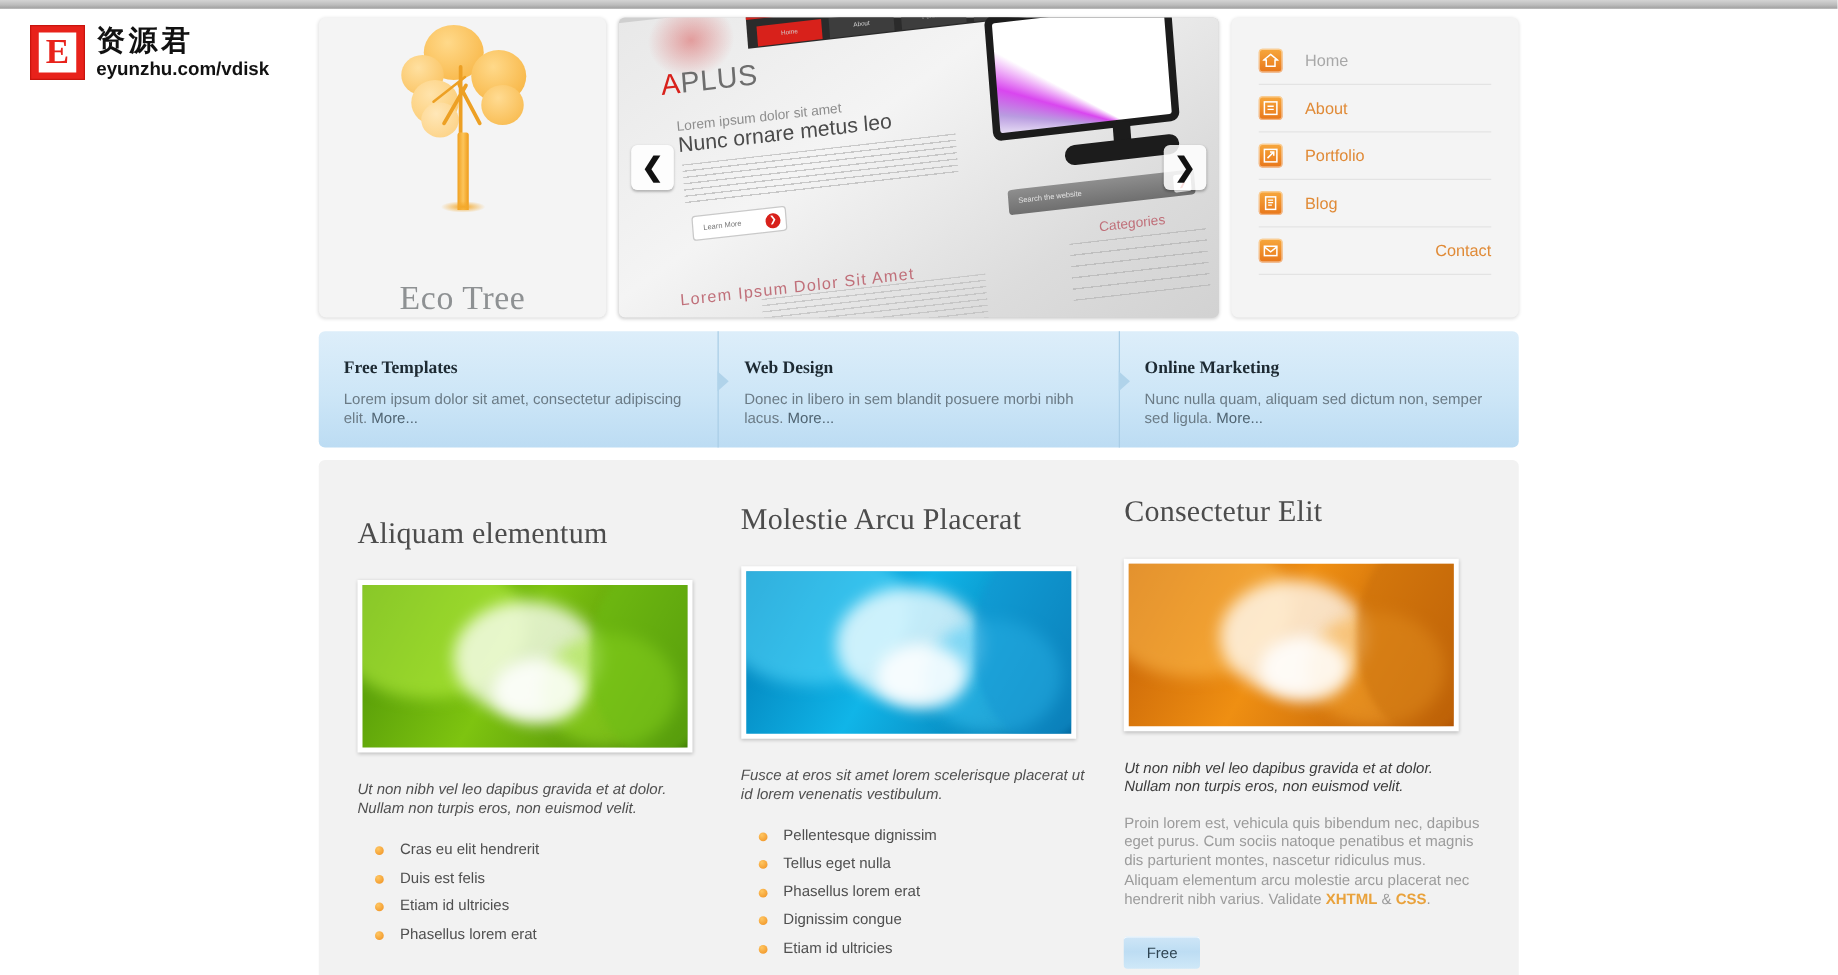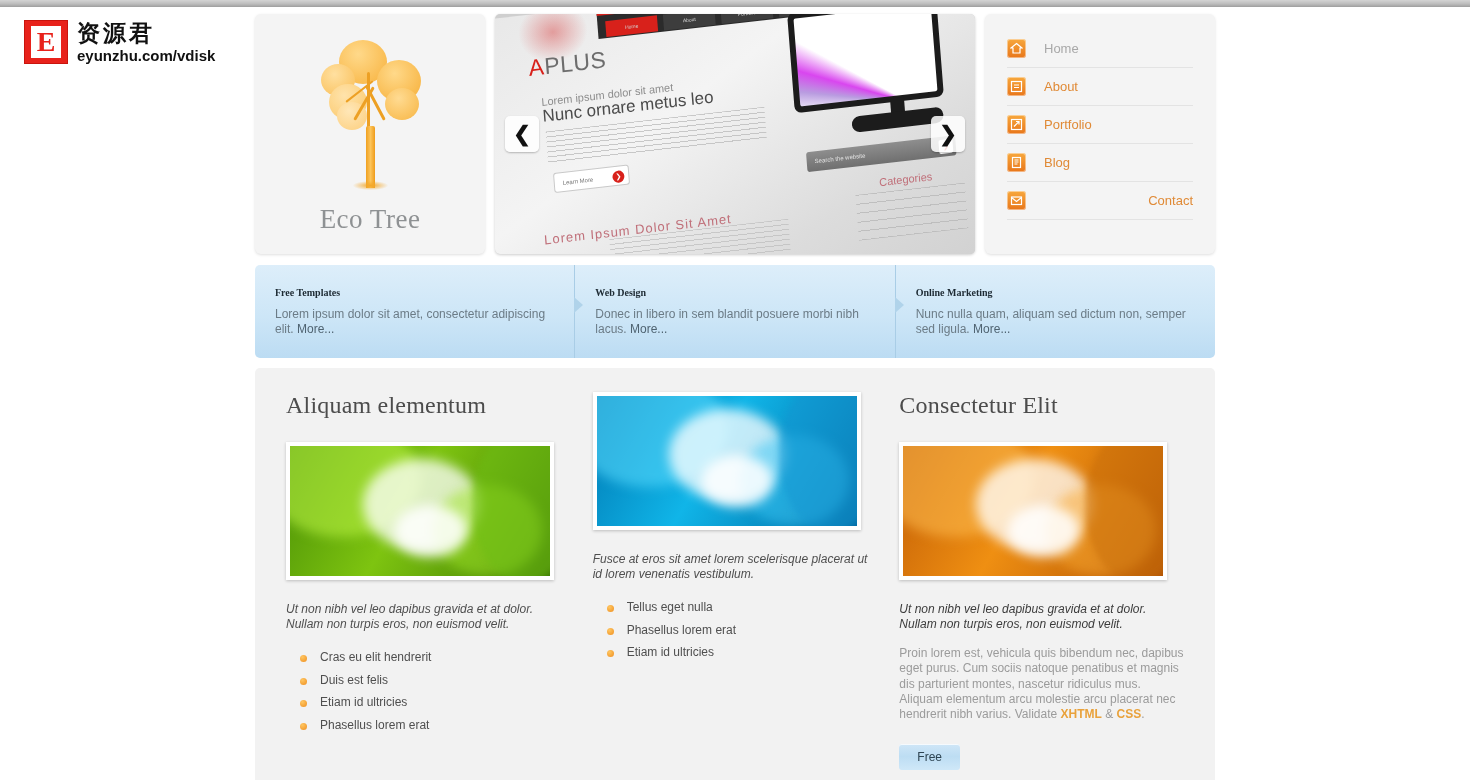--- a/index.html
+++ b/index.html
@@ -53,21 +53,21 @@
     background: #f4f4f4;
     border-radius: 6px;
     box-shadow: 0 1px 3px rgba(0,0,0,.13);
   }
 
   
   .eco-card {
     width: 230px; height: 240px;
     position: relative;
     display: flex; flex-direction: column;
-    align-items: center; justify-content: center;
+    align-items: center; justify-content: space-between;
   }
   .tree { position: relative; width: 110px; height: 150px; margin-top: 4px; }
   .leaf { position: absolute; border-radius: 50%; }
   .trunk {
     position: absolute; left: 50%; bottom: 0;
     width: 9px; height: 62px; margin-left: -4.5px;
     background: linear-gradient(to right,#f0a020,#fcc45a,#ef9b19);
     border-radius: 2px 2px 0 0;
   }
   .trunk:after {
@@ -223,30 +223,30 @@
     flex: 1; padding: 22px 20px 0 20px; position: relative;
   }
   .band-col + .band-col { border-left: 1px solid #a9cde6; }
   .band-col + .band-col:before {
     content: ""; position: absolute; left: -1px; top: 32px;
     border-top: 8px solid transparent; border-bottom: 8px solid transparent;
     border-left: 9px solid #b0d3ea;
   }
   .band-title {
     font-family: "Liberation Serif", serif;
-    font-size: 10px; font-weight: bold; color: #1d2a33; margin-bottom: 9px;
+    font-size: 14px; font-weight: bold; color: #1d2a33; margin-bottom: 9px;
   }
   .band-text { font-size: 12px; color: #6b7b86; line-height: 15px; }
   .band-text a { color: #4f6371; text-decoration: none; }
 
   
   .main {
     position: absolute; left: 255px; top: 368px; width: 960px; height: 412px;
     background: #f2f2f2; border-radius: 5px 5px 0 0;
-    display: flex; padding: 24px 20px 0 20px;
+    display: flex; padding: 24px 20px 0 20px; align-items: center;
   }
   .col { flex: 1; padding: 0 11px; }
   .col-title {
     font-family: "Liberation Serif", serif;
     font-size: 24px; color: #4c4c4c; font-weight: normal;
     margin-bottom: 23px; letter-spacing: .2px;
   }
   .thumb-frame {
     width: 268px; height: 138px; background: #fff; padding: 4px;
     box-shadow: 0 1px 3px rgba(0,0,0,.22);
@@ -434,33 +434,36 @@
     <ul class="blist">
       <li>Cras eu elit hendrerit</li>
       <li>Duis est felis</li>
       <li>Etiam id ultricies</li>
       <li>Phasellus lorem erat</li>
     </ul>
 
   </div>
 
   <div class="col">
+    <h2 class="col-title">Molestie Arcu Placerat</h2>
     <div class="thumb-frame">
       <div class="thumb" style="background:linear-gradient(120deg,#0079b3,#10b5e8 45%,#0268a0);">
         <div class="b" style="left:-10%;top:-20%;width:60%;height:90%;background:rgba(90,220,255,.55);"></div>
         <div class="b" style="left:28%;top:10%;width:45%;height:70%;background:rgba(255,255,255,.75);"></div>
         <div class="b" style="left:55%;top:30%;width:42%;height:70%;background:rgba(60,200,245,.5);"></div>
         <div class="b" style="left:40%;top:45%;width:28%;height:40%;background:rgba(255,255,255,.85);"></div>
         <div class="b" style="left:70%;top:-15%;width:40%;height:120%;background:rgba(20,150,210,.5);filter:blur(3px);"></div>
       </div>
     </div>
     <div class="lede">Fusce at eros sit amet lorem scelerisque placerat ut id lorem venenatis vestibulum.</div>
     <ul class="blist">
+      <li>Pellentesque dignissim</li>
       <li>Tellus eget nulla</li>
       <li>Phasellus lorem erat</li>
+      <li>Dignissim congue</li>
       <li>Etiam id ultricies</li>
     </ul>
 
   </div>
 
   <div class="col">
     <h2 class="col-title">Consectetur Elit</h2>
     <div class="thumb-frame">
       <div class="thumb" style="background:linear-gradient(120deg,#c25e06,#ef8f12 45%,#b25405);">
         <div class="b" style="left:-10%;top:-20%;width:60%;height:90%;background:rgba(255,190,80,.55);"></div>

